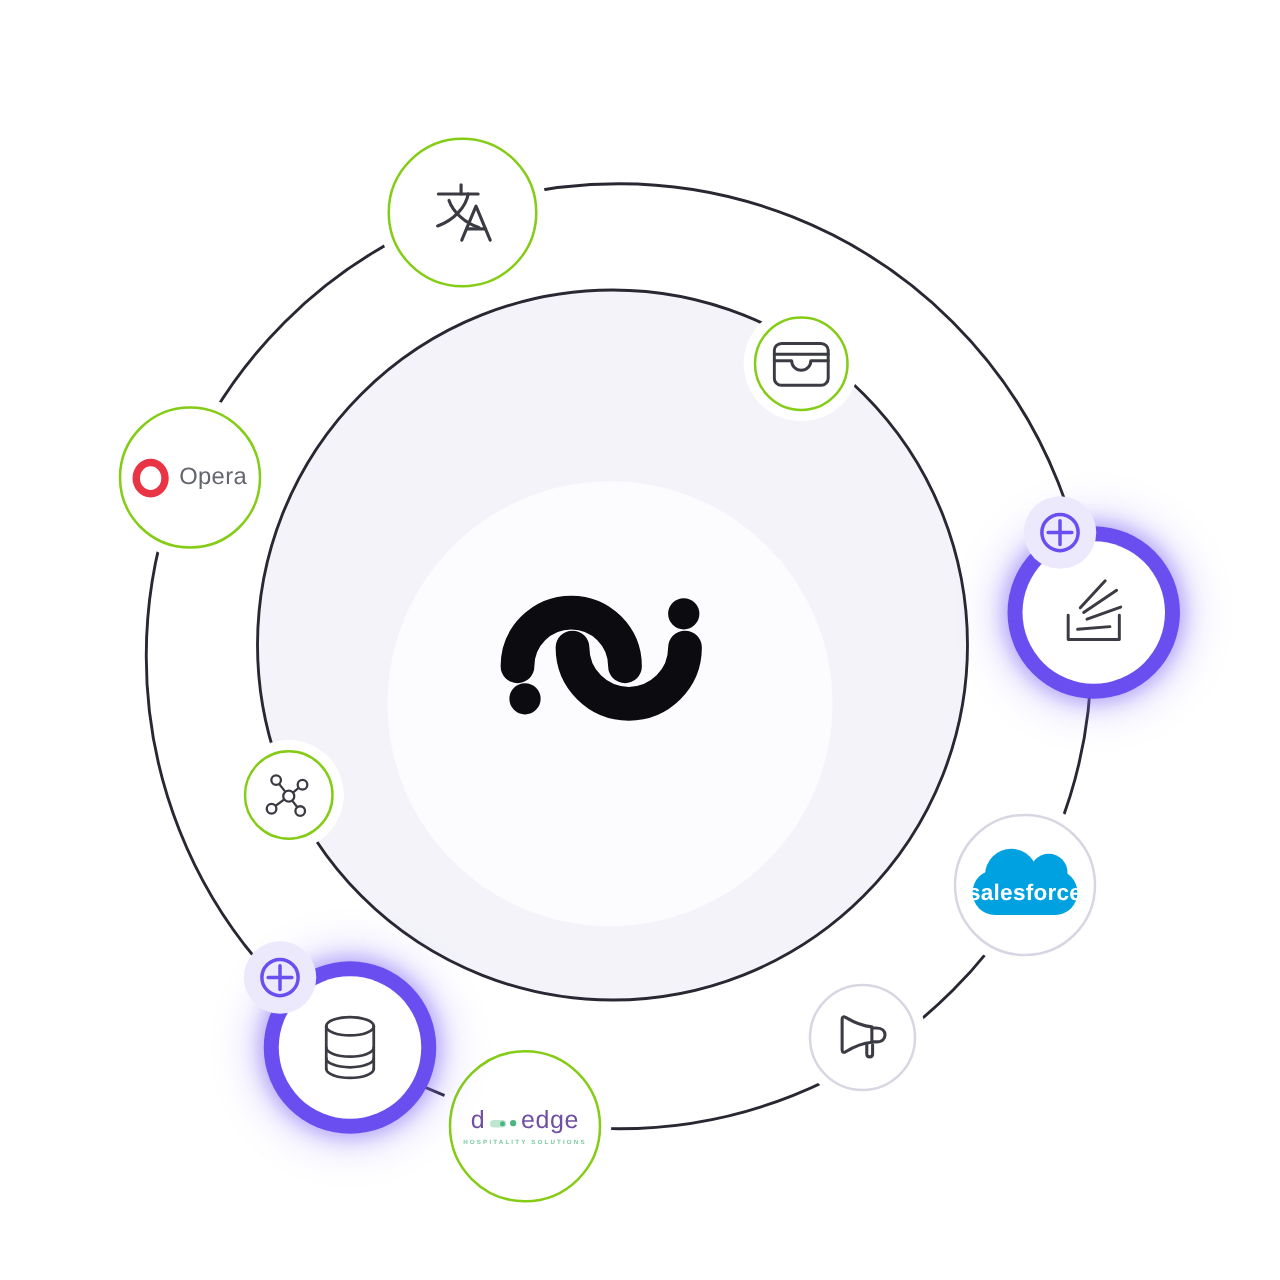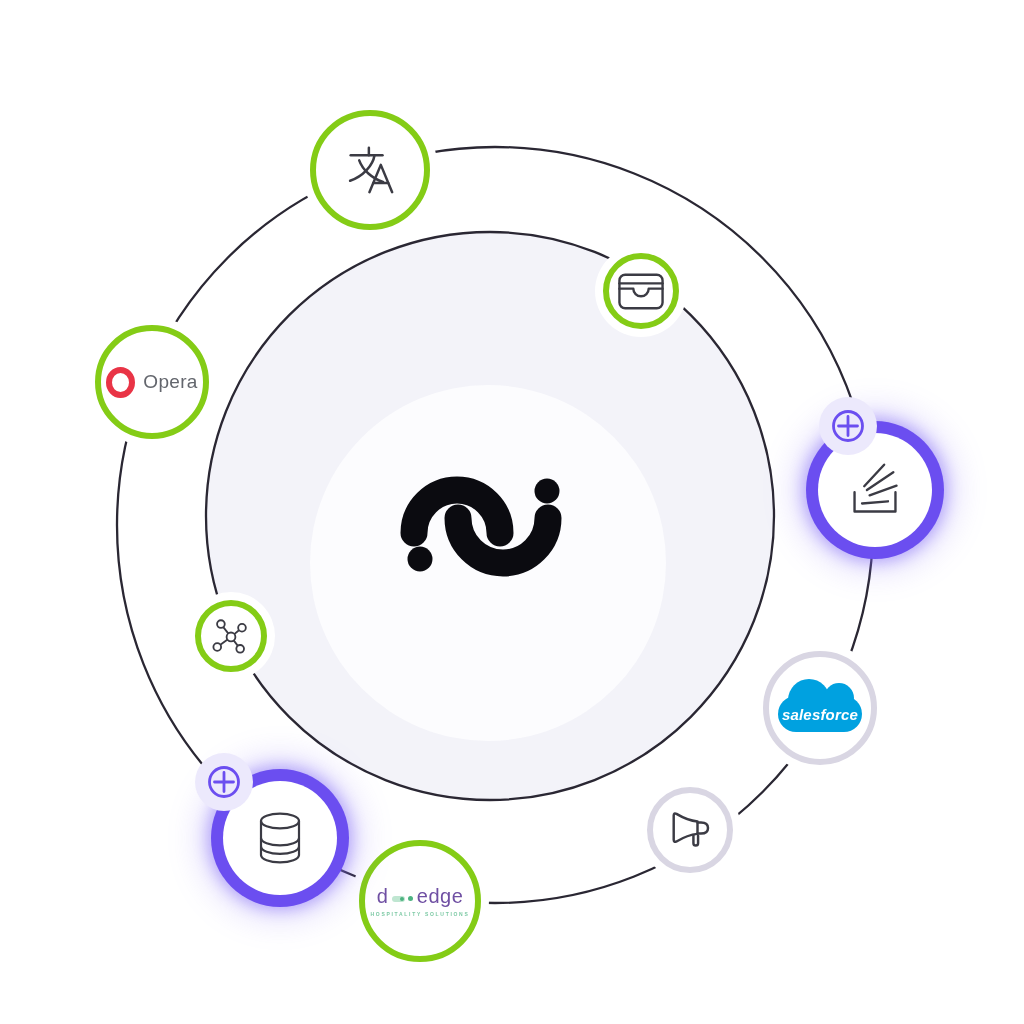--- a/index.html
+++ b/index.html
@@ -3,40 +3,40 @@
 <meta charset="utf-8">
 <style>
   html,body{margin:0;padding:0;background:#ffffff;}
   .canvas{position:relative;width:1024px;height:1024px;background:#ffffff;overflow:hidden;
           font-family:"Liberation Sans", sans-serif;}
   .rings{position:absolute;left:0;top:0;z-index:0;}
 
   
   .sat{position:absolute;box-sizing:border-box;border-radius:50%;background:#ffffff;
        display:flex;align-items:center;justify-content:center;
-       border:6px solid #84cc16;box-shadow:0 0 0 8px #ffffff;z-index:2;}
+       border:2px solid #84cc16;box-shadow:0 0 0 8px #ffffff;z-index:2;}
   .sat.light{border-color:#d9d6e3;}
   .sat.purple{border:none;
        box-shadow:0 0 0 12px #6b4ef0, 0 0 14px 16px rgba(124,99,246,.45), 0 0 30px 26px rgba(139,118,248,.22);}
 
   
   .badge{position:absolute;width:58px;height:58px;border-radius:50%;background:#ece9fc;
          display:flex;align-items:center;justify-content:center;z-index:4;border:none;padding:0;cursor:pointer;}
 
   
   .mews-label{font-size:14.5px;font-weight:700;letter-spacing:4px;padding-left:4px;color:#0e0e12;}
   .opera-wrap{display:flex;align-items:center;gap:8px;}
   .opera-o{width:23px;height:26px;border:6.5px solid #e93446;border-radius:50%;box-sizing:border-box;
            width:29px;height:31px;}
   .opera-label{font-size:19px;color:#63666d;letter-spacing:.3px;}
   .sf-cloud{position:relative;width:84px;height:36px;background:#00a1e0;border-radius:18px;margin-top:12px;}
   .sf-cloud::before{content:"";position:absolute;width:42px;height:42px;border-radius:50%;background:#00a1e0;top:-17px;left:10px;}
   .sf-cloud::after{content:"";position:absolute;width:30px;height:30px;border-radius:50%;background:#00a1e0;top:-13px;right:8px;}
   .sf-text{position:absolute;inset:0;display:flex;align-items:center;justify-content:center;z-index:1;
-           color:#ffffff;font-style:italic;font-weight:600;font-size:15px;letter-spacing:.2px;}
+           color:#ffffff;font-weight:600;font-size:18px;letter-spacing:.2px;}
   .dedge{display:flex;flex-direction:column;align-items:center;gap:3px;}
   .dedge-row{display:flex;align-items:center;gap:3px;font-size:20px;font-weight:500;color:#6f4fa3;letter-spacing:.5px;}
   .dedge-sep{display:flex;align-items:center;gap:2.5px;margin:4px 1px 0 1px;}
   .dedge-pill{width:13px;height:6px;border-radius:3px;background:#bfe6d1;position:relative;}
   .dedge-pill::after{content:"";position:absolute;right:1px;top:1px;width:4px;height:4px;border-radius:50%;background:#4db381;}
   .dedge-dot{width:5px;height:5px;border-radius:50%;background:#4db381;}
   .dedge-tagline{font-size:5px;font-weight:700;letter-spacing:1.7px;color:#7cc9a4;white-space:nowrap;}
 
   .logo{position:absolute;left:395px;top:455px;z-index:1;}
   svg .stroke{fill:none;stroke:#3b3b44;stroke-width:2.2;stroke-linecap:round;stroke-linejoin:round;}

